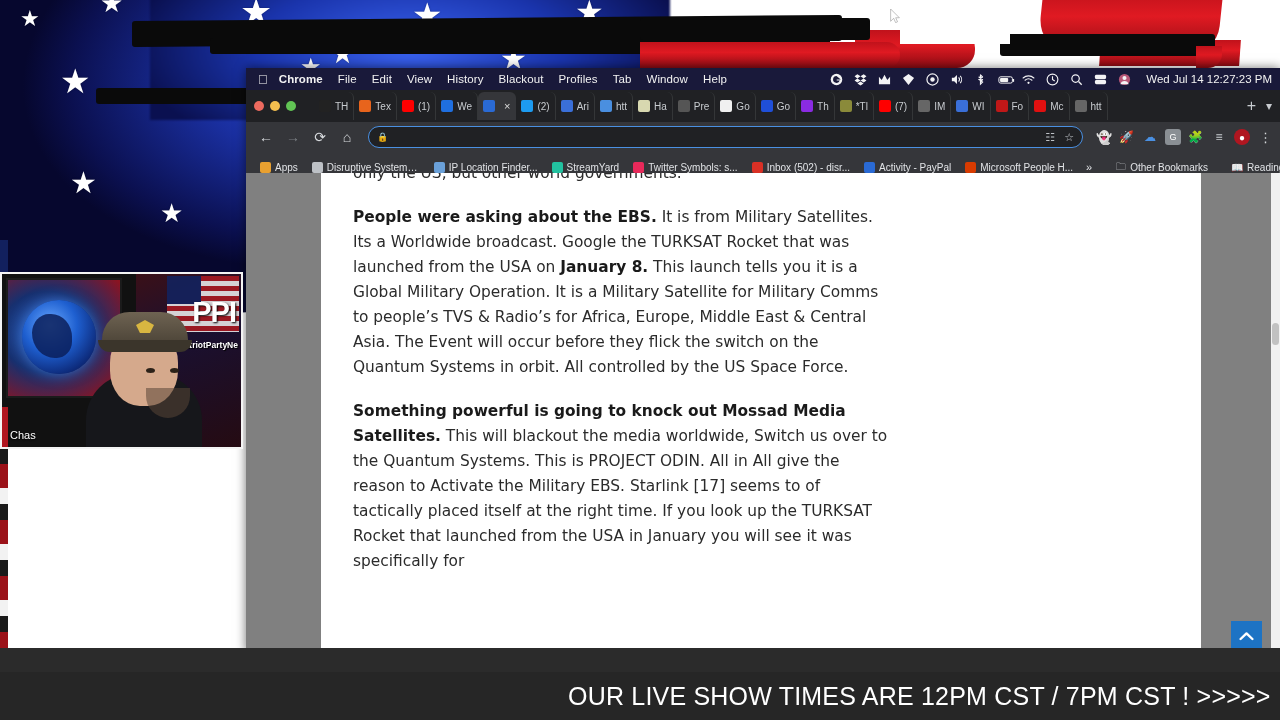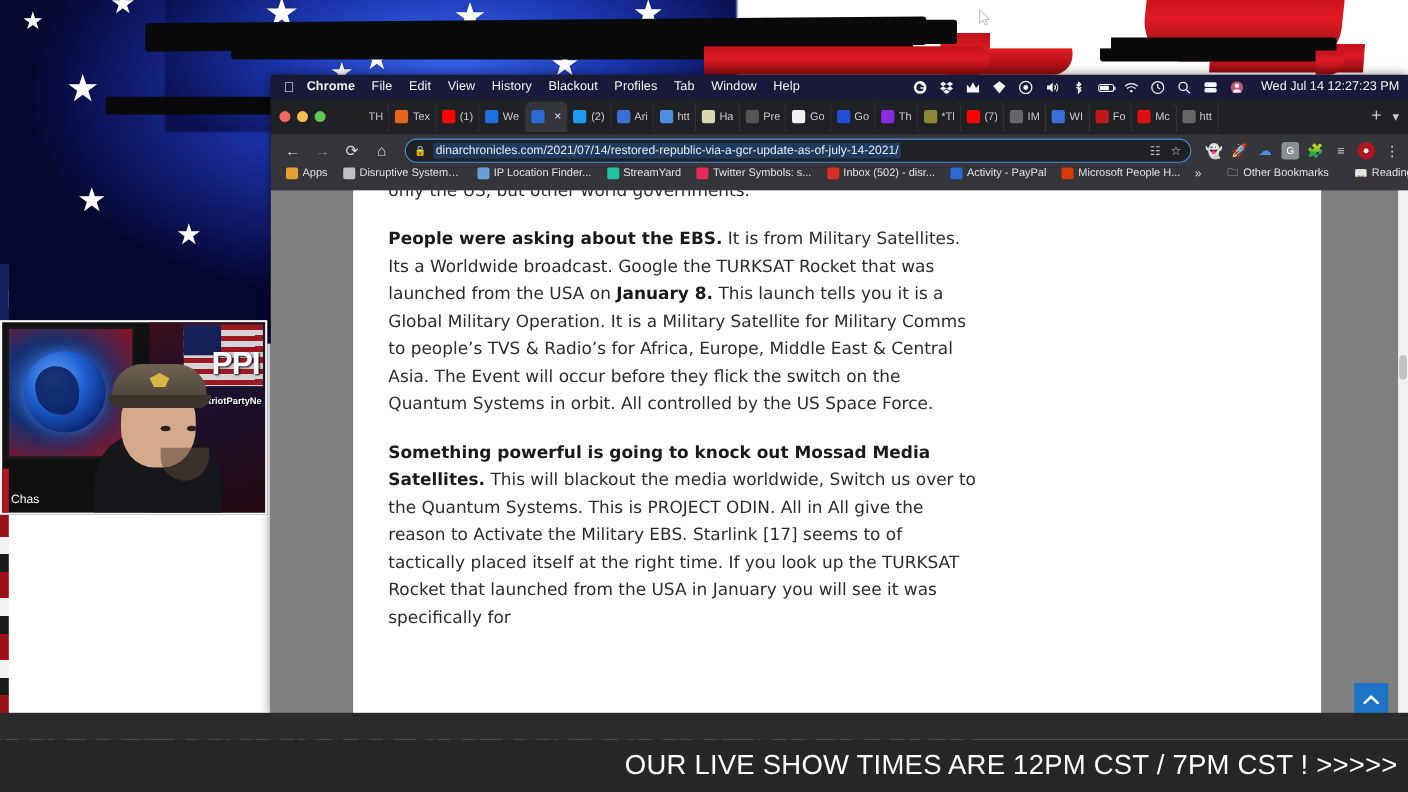--- a/index.html
+++ b/index.html
@@ -110,21 +110,21 @@
   .omnibox .right-ico { margin-left: auto; display: flex; gap: 9px; color:#bdc1c6; font-size: 11px; }
   .ext-ico {
     width: 16px; height: 16px; margin-left: 7px; border-radius: 3px;
     display: inline-flex; align-items: center; justify-content: center;
     font-size: 9px; color: #fff; flex: 0 0 16px;
   }
   .kebab { color: #d7dadd; font-size: 13px; margin-left: 9px; letter-spacing: 0; }
 
   
   .bookmarks {
-    height: 21px; background: #35363a; display: flex; align-items: flex-start;
+    height: 21px; background: #35363a; display: flex; align-items: flex-end;
     padding: 0 7px; gap: 0; font-size: 10px; color: #e1e3e6; overflow: hidden;
   }
   .bm { display: flex; align-items: center; gap: 4px; padding: 0 7px; white-space: nowrap; max-width: 122px; }
   .bm .bmico { width: 11px; height: 11px; flex: 0 0 11px; display:inline-flex; align-items:center; justify-content:center; font-size: 8px; border-radius: 2px; }
   .bm .bmlabel { overflow: hidden; text-overflow: ellipsis; }
   .bm-sep { width: 1px; height: 13px; background: #5a5d61; margin: 0 5px; }
   .chev { color: #e1e3e6; padding: 0 6px; font-size: 11px; }
 
   
   .page {
@@ -152,21 +152,21 @@
   }
   .totop {
     position: absolute; right: 18px; bottom: 0px; width: 31px; height: 31px;
     background: #1d73c4; display: flex; align-items: center; justify-content: center;
     color: #fff; font-size: 15px; font-weight: bold;
   }
 
   
   .webcam {
     position: absolute; left: 0px; top: 272px; width: 243px; height: 177px;
-    background: #111; overflow: hidden; border: 2px solid #f4f4f4; margin-top: 19px;
+    background: #111; overflow: hidden; border: 2px solid #f4f4f4;
   }
   .wc-tv {
     position:absolute; left: 4px; top: 4px; width: 116px; height: 120px;
     background: radial-gradient(ellipse at 35% 45%, #2a64c8 0%, #17306f 45%, #8d1320 90%, #5a0b14 100%);
     border: 2px solid #1b1b1b;
   }
   .wc-globe {
     position:absolute; left: 14px; top: 20px; width: 74px; height: 74px; border-radius: 50%;
     background: radial-gradient(circle at 38% 34%, #6aa9ff 0%, #1e5fd0 40%, #0d2a7a 75%, #071648 100%);
     box-shadow: 0 0 14px rgba(80,150,255,.6);
@@ -479,21 +479,20 @@
       <span class="tabstrip-right">▾</span>
     </div>
 
     <div class="navbar">
       <span class="navbtn">←</span>
       <span class="navbtn dim">→</span>
       <span class="navbtn">⟳</span>
       <span class="navbtn">⌂</span>
       <div class="omnibox">
         <span class="lock">🔒</span>
-        <span class="urltext" title="dinarchronicles.com/2021/07/14/restored-republic-via-a-gcr-update-as-of-july-14-2021/">dinarchronicles.com/2021/07/14/restored-republic-via-a-gcr-update-as-of-july-14-2021/</span>
         <span class="right-ico">
           <span>☷</span>
           <span>☆</span>
         </span>
       </div>
       <span class="ext-ico" style="color:#c8ccd0;font-size:13px;">👻</span>
       <span class="ext-ico" style="color:#d86f2a;font-size:12px;">🚀</span>
       <span class="ext-ico" style="color:#4a90e2;font-size:12px;">☁</span>
       <span class="ext-ico" style="background:#8a8f94;color:#fff;font-size:9px;">G</span>
       <span class="ext-ico" style="color:#c8ccd0;font-size:12px;">🧩</span>

